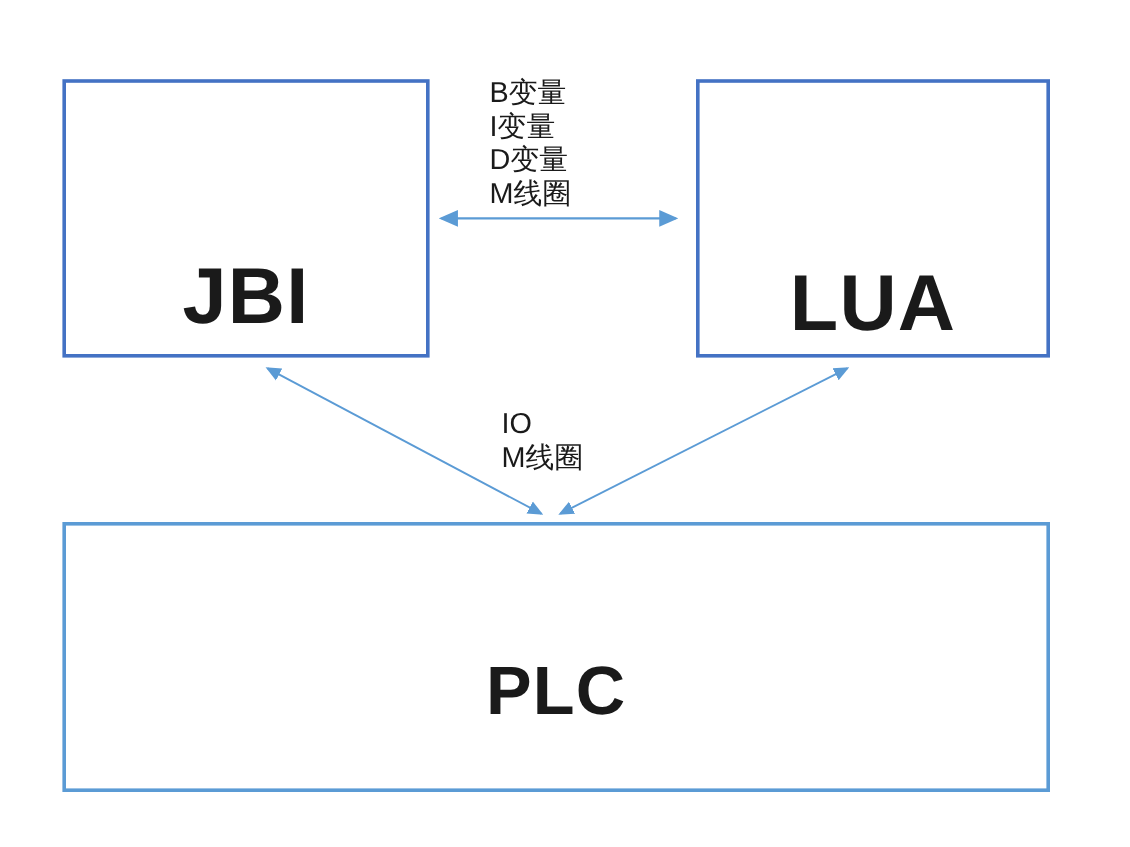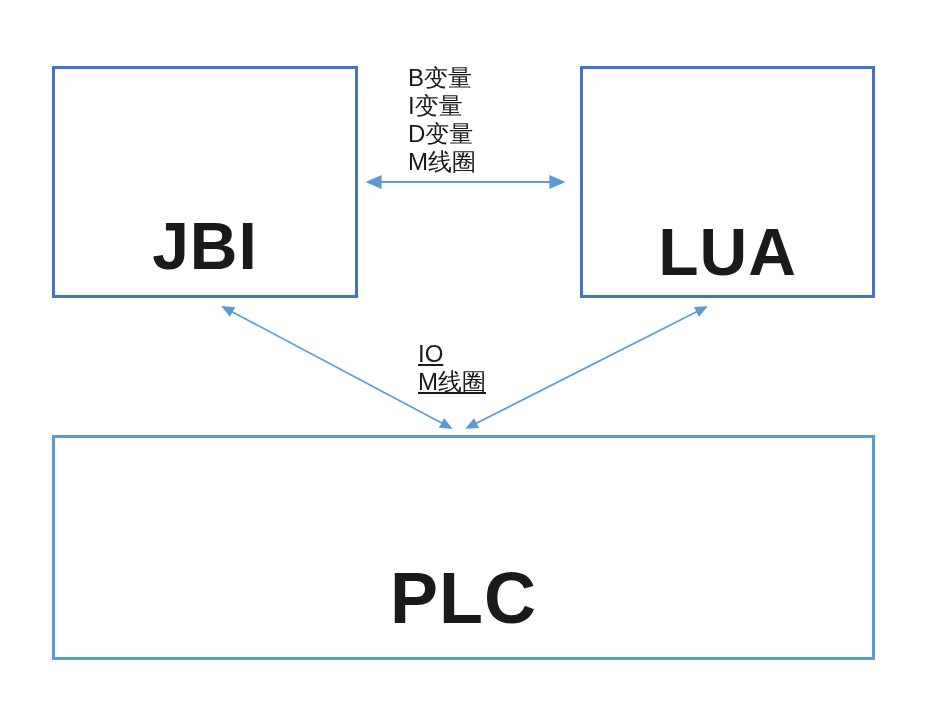--- a/index.html
+++ b/index.html
@@ -39,36 +39,36 @@
     left: 580px; top: 66px;
     width: 295px; height: 232px;
     border: 3px solid #4472c4;
   }
   .box-lua .box-label { font-size: 66px; padding-bottom: 10px; }
   .box-plc {
     left: 52px; top: 435px;
     width: 823px; height: 225px;
     border: 3px solid #5b9bd5;
   }
-  .box-plc .box-label { font-size: 72px; padding-bottom: 23px; }
+  .box-plc .box-label { font-size: 57px; padding-bottom: 52px; }
   .arrow-layer {
     position: absolute;
     left: 0; top: 0;
     width: 942px; height: 706px;
     pointer-events: none;
   }
   .label-block {
     position: absolute;
     font-size: 24px;
     color: #1a1a1a;
     line-height: 28px;
     white-space: nowrap;
   }
   .label-top { left: 408px; top: 64px; }
-  .label-bottom { left: 418px; top: 340px; text-decoration: underline; }
+  .label-bottom { left: 418px; top: 340px; }
 </style>
 </head>
 <body>
 
 <div class="canvas">
 
   <div class="box box-lua">
     <span class="box-label">LUA</span>
   </div>
 

